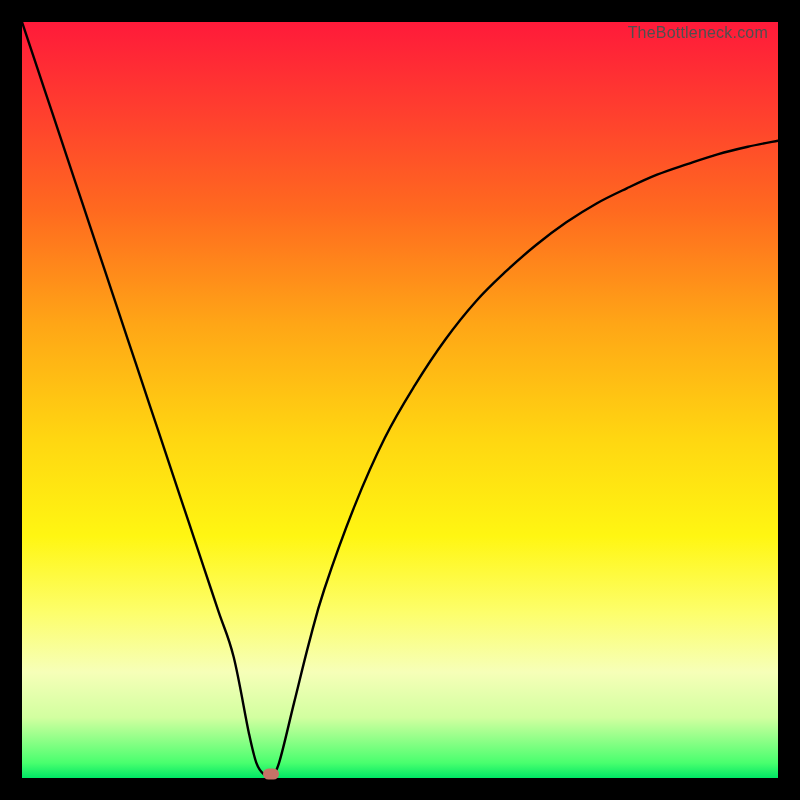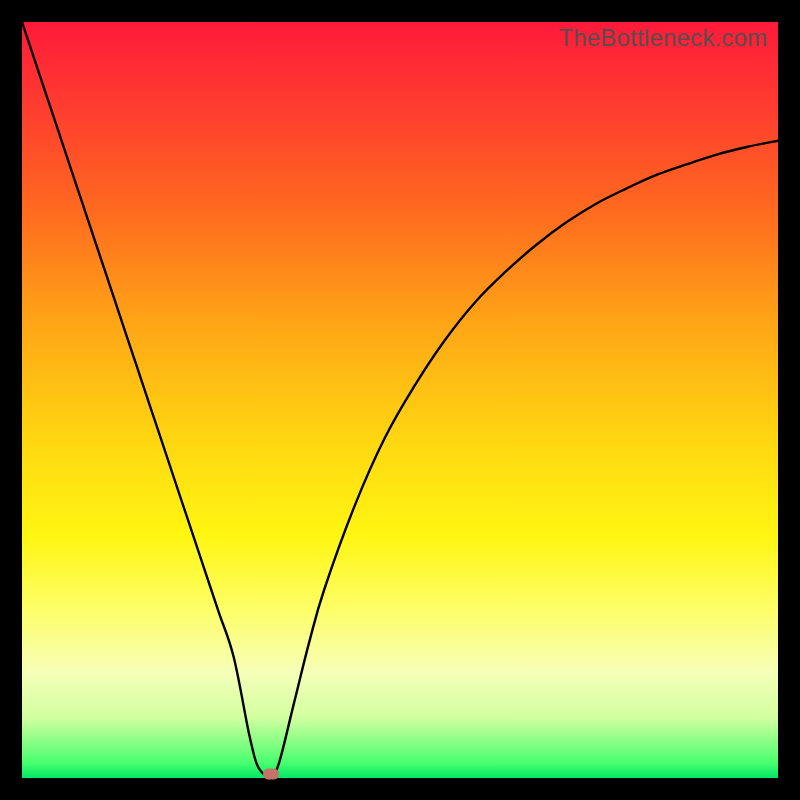--- a/index.html
+++ b/index.html
@@ -27,21 +27,21 @@
       #f6ffb8 86%,
       #d2ffa0 92%,
       #49ff6e 98%,
       #00e765 100%);
   }
   .watermark {
     position: absolute;
     top: 2px;
     right: 10px;
     font-family: Arial, Helvetica, sans-serif;
-    font-size: 24px;
+    font-size: 16px;
     color: #4f4f4f;
     font-weight: 500;
     letter-spacing: 0.2px;
   }
   .curve {
     position: absolute;
     left: 0; top: 0;
     width: 756px;
     height: 756px;
   }

